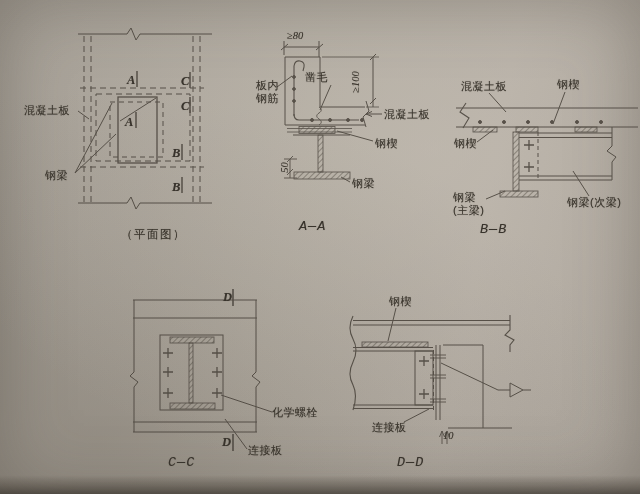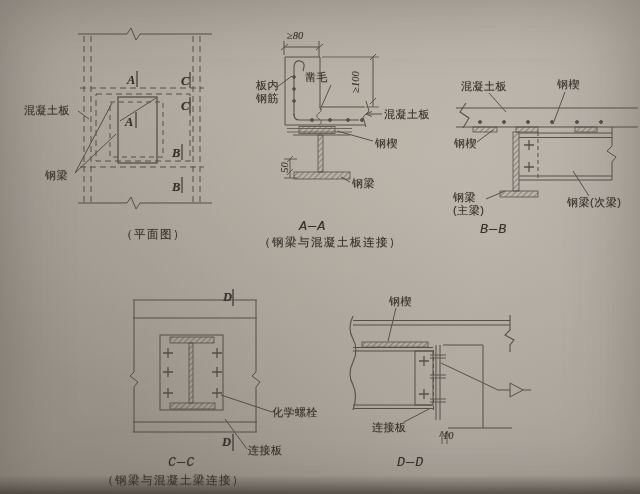--- a/index.html
+++ b/index.html
@@ -164,35 +164,33 @@
   <div class="dim" style="left:287px;top:30px">≥80</div>
   <div class="lbl" style="left:256px;top:79px">板内
 钢筋</div>
   <div class="lbl" style="left:305px;top:71px">凿毛</div>
   <div class="dim rot" style="left:336px;top:76px;width:40px;height:12px">≥100</div>
   <div class="lbl" style="left:384px;top:108px">混凝土板</div>
   <div class="lbl" style="left:375px;top:137px">钢楔</div>
   <div class="dim rot" style="left:272px;top:162px;width:24px;height:11px">50</div>
   <div class="lbl" style="left:352px;top:177px">钢梁</div>
   <div class="ttl" style="left:299px;top:219px">A—A</div>
-  <div class="cap" style="left:259px;top:235px">（钢梁与混凝土板连接）</div>
 
   <div class="lbl" style="left:461px;top:80px">混凝土板</div>
   <div class="lbl" style="left:557px;top:78px">钢楔</div>
   <div class="lbl" style="left:454px;top:137px">钢楔</div>
   <div class="lbl" style="left:453px;top:191px">钢梁
 (主梁)</div>
   <div class="lbl" style="left:567px;top:196px">钢梁(次梁)</div>
   <div class="ttl" style="left:480px;top:222px">B—B</div>
 
   <div class="mk" style="left:223px;top:290px">D</div>
   <div class="mk" style="left:222px;top:435px">D</div>
   <div class="lbl" style="left:272px;top:406px">化学螺栓</div>
   <div class="lbl" style="left:248px;top:444px">连接板</div>
   <div class="ttl" style="left:168px;top:455px">C—C</div>
-  <div class="cap" style="left:102px;top:473px">（钢梁与混凝土梁连接）</div>
 
   <div class="lbl" style="left:389px;top:295px">钢楔</div>
   <div class="lbl" style="left:372px;top:421px">连接板</div>
   <div class="dim" style="left:443px;top:430px">10</div>
   <div class="ttl" style="left:397px;top:455px">D—D</div>
 
 </div>
 
 </body></html>

